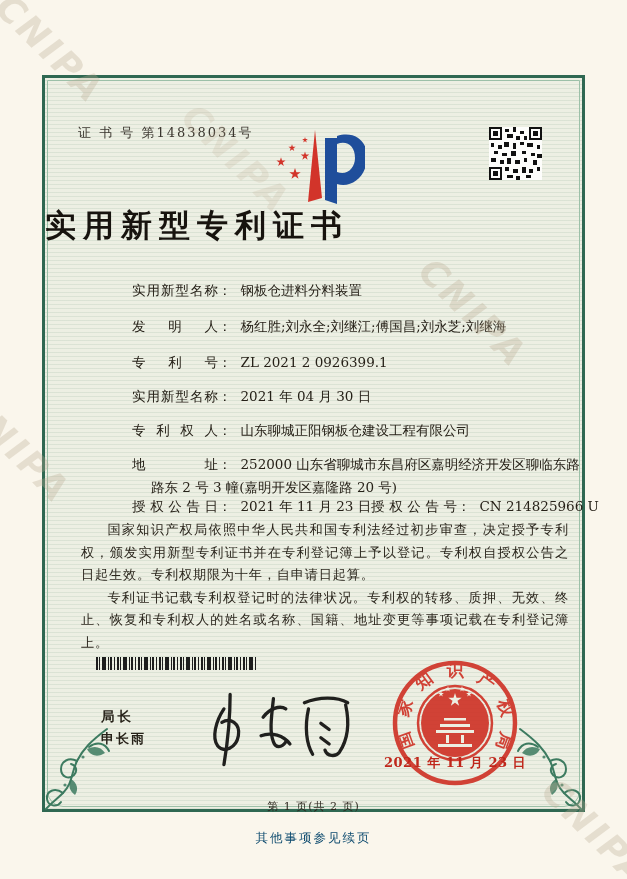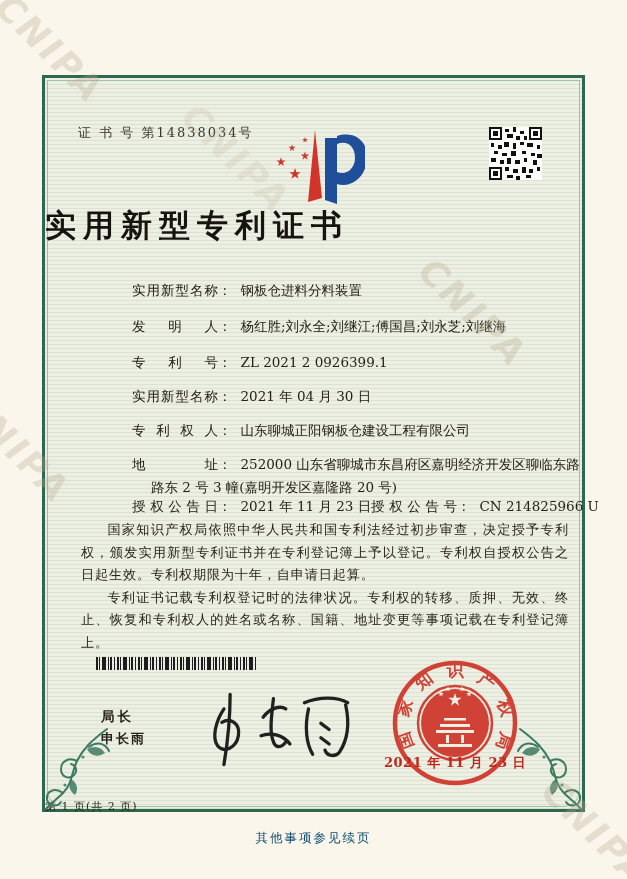--- a/index.html
+++ b/index.html
@@ -71,21 +71,21 @@
   .dir-name{position:absolute;left:56px;top:652px;font-size:13px;font-weight:600;
     font-family:"DejaVu Sans","Liberation Sans",sans-serif;letter-spacing:2px;}
   .sig{position:absolute;left:148px;top:612px;width:165px;height:78px;}
   
   .seal{position:absolute;left:343px;top:578px;width:134px;height:134px;opacity:.92;}
   .seal-date{
     position:absolute;left:336px;top:676px;width:148px;text-align:center;
     font-size:13px;font-weight:bold;color:#bf271b;letter-spacing:.5px;white-space:nowrap;
   }
   
-  .pageno{position:absolute;left:0;top:721px;width:100%;text-align:left;
+  .pageno{position:absolute;left:0;top:721px;width:100%;text-align:center;
     font-size:11px;letter-spacing:1px;color:#2b261d;}
   .footer-note{position:absolute;left:0;top:830px;width:100%;text-align:center;
     font-size:12.5px;letter-spacing:2px;color:#0c4a6e;}
   
   .orn{position:absolute;width:88px;height:88px;bottom:-4px;}
   .orn-l{left:-4px;}
   .orn-r{right:-4px;transform:scaleX(-1);}
 </style>
 </head>
 <body>

